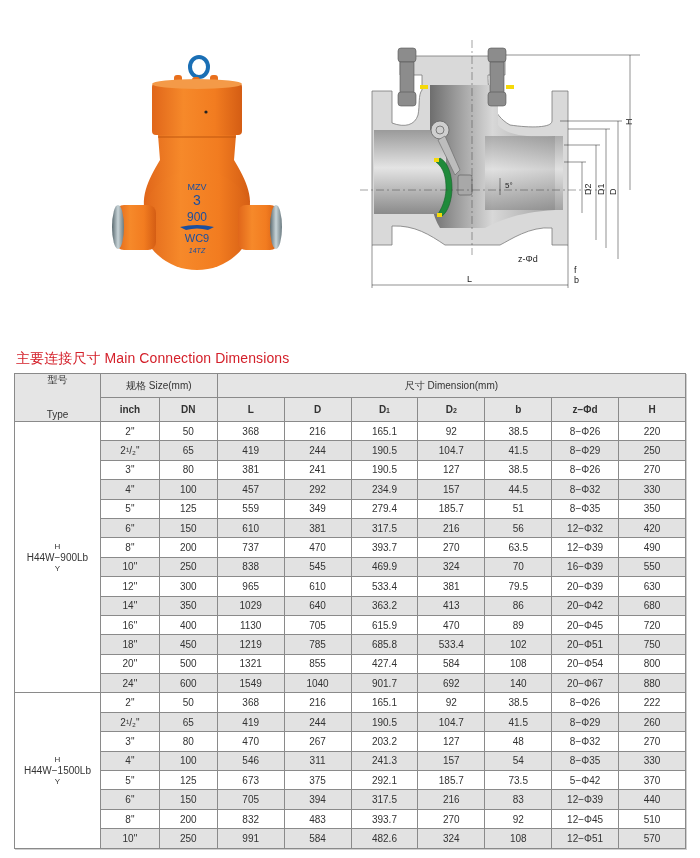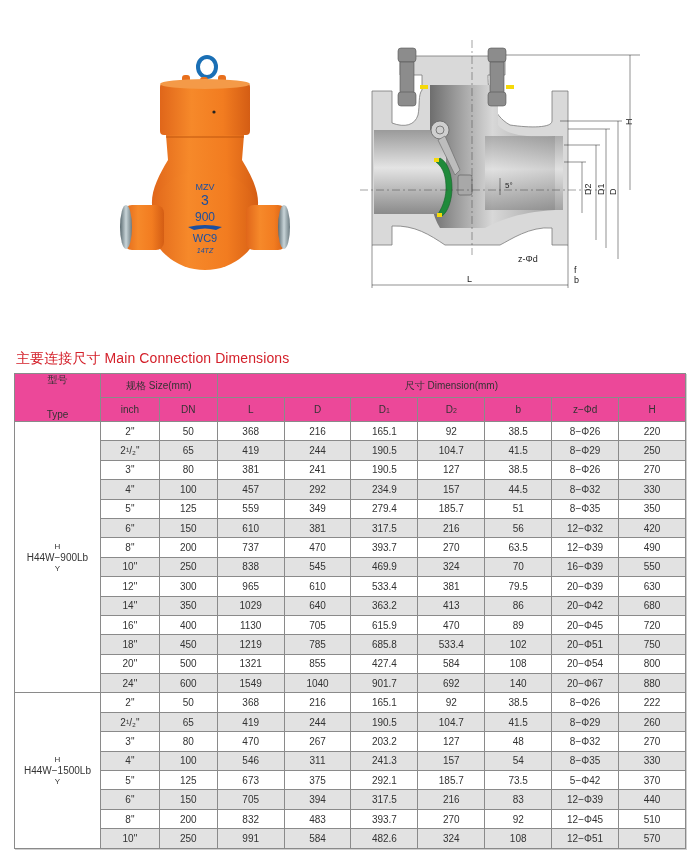--- a/index.html
+++ b/index.html
@@ -1,40 +1,40 @@
 <!DOCTYPE html>
 <html><head>
 <meta charset="utf-8">
 <style>
   * { box-sizing: border-box; margin: 0; padding: 0; }
   html, body { width: 700px; height: 858px; background: #ffffff; overflow: hidden; }
   body { position: relative; font-family: "Liberation Sans", sans-serif; color: #333; }
 
-  .photo { position: absolute; left: 104px; top: 20px; width: 200px; height: 260px; }
+  .photo { position: absolute; left: 96px; top: 20px; width: 200px; height: 260px; }
   .diagram { position: absolute; left: 360px; top: 30px; width: 300px; height: 270px; }
 
   .section-title {
     position: absolute; left: 16px; top: 350px;
     font-size: 14px; color: #d4202a; letter-spacing: 0.1px;
   }
 
   table.dims {
     position: absolute; left: 14px; top: 373px;
     border-collapse: collapse; width: 672px;
     font-size: 10px; color: #333;
     border: 1px solid #b5b5b5;
     box-shadow: 1px 1px 0 #cfcfcf;
   }
   table.dims td, table.dims th {
     border: 1px solid #8a8a8a;
     text-align: center; vertical-align: middle;
     font-weight: normal; height: 19.4px; padding: 0;
   }
-  table.dims thead th { background: #ec4899; height: 20px; }
-  table.dims thead tr.h2 th { height: 20px; }
+  table.dims thead th { background: #e5e5e5; height: 20px; }
+  table.dims thead tr.h2 th { height: 20px; font-weight: bold; }
   table.dims tbody tr.even td.v { background: #e2e2e2; }
   table.dims tbody tr.odd td.v { background: #ffffff; }
   table.dims td.type { background: #ffffff; line-height: 11px; font-size: 10px; }
   table.dims td.type span { display: block; }
   sub.s { font-size: 7px; vertical-align: baseline; }
 </style>
 </head>
 <body>
 
 <div class="photo">

